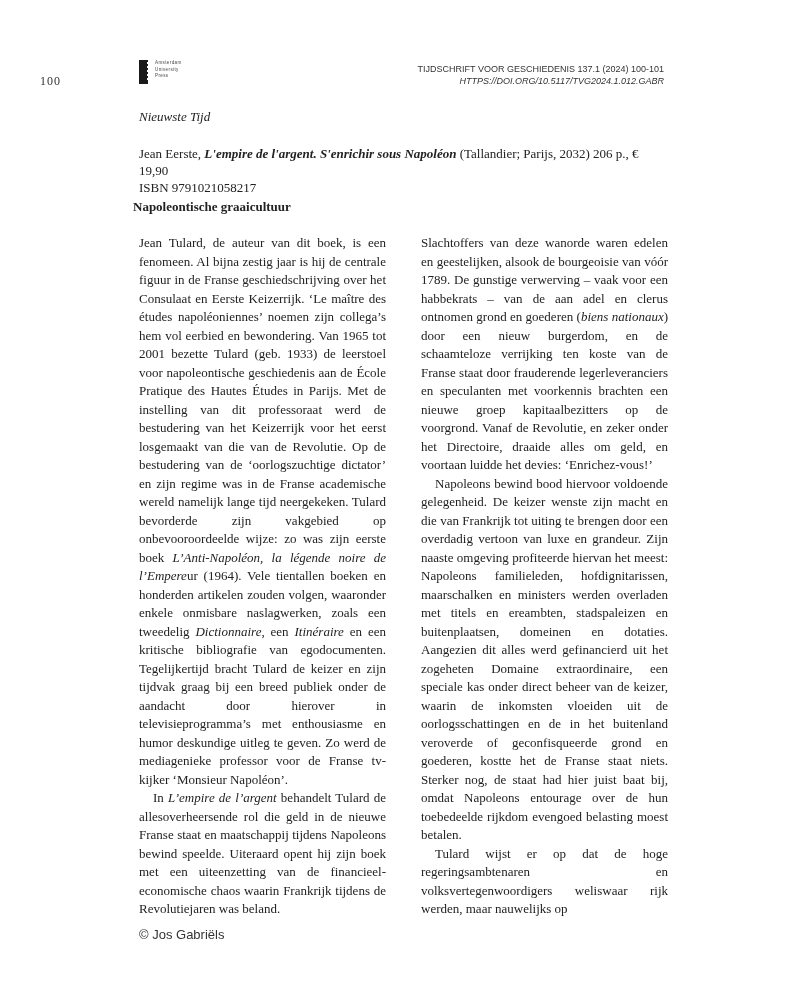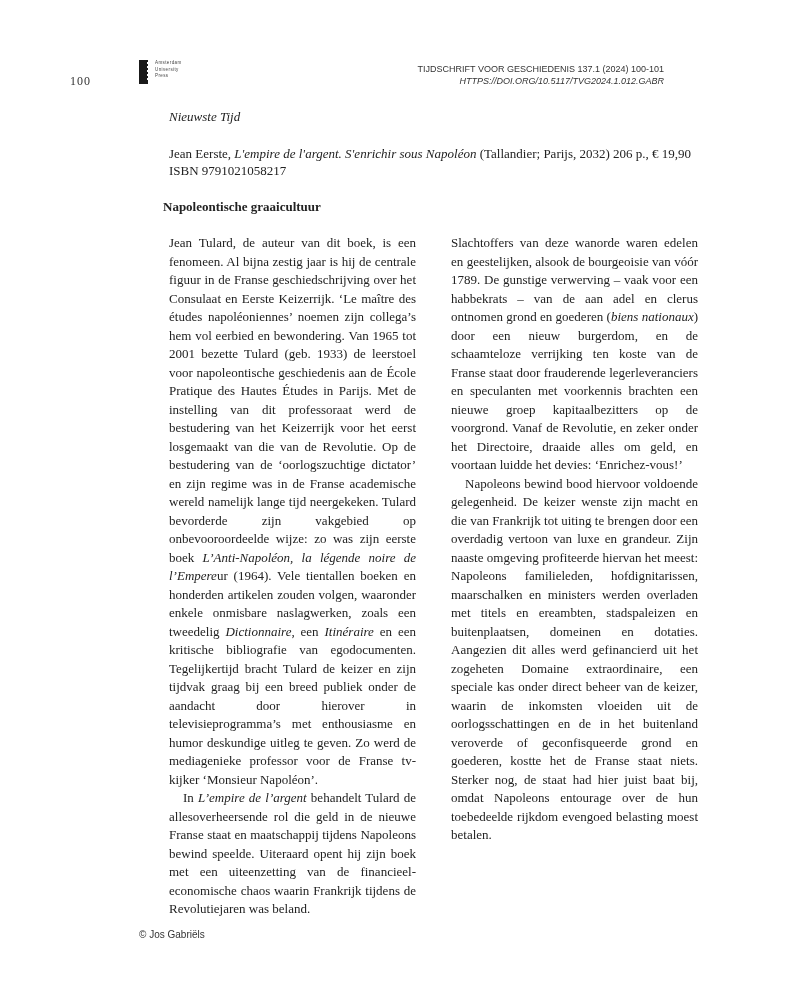--- a/index.html
+++ b/index.html
@@ -1,45 +1,45 @@
 <!DOCTYPE html>
 <html><head>
 <meta charset="utf-8">
 <style>
   html, body { margin: 0; padding: 0; background: #ffffff; }
   body { width: 793px; height: 982px; position: relative; overflow: hidden; color: #222; }
-  .serif { font-family: "Liberation Serif", "DejaVu Serif", serif; margin-left: 30px; }
+  .serif { font-family: "Liberation Serif", "DejaVu Serif", serif; }
   .sans { font-family: "Liberation Sans", "DejaVu Sans", sans-serif; }
 
   .page-number { position: absolute; left: 40px; top: 74px; font-size: 12px; letter-spacing: 1px; color: #333; }
 
   .logo { position: absolute; left: 139px; top: 60px; display: flex; align-items: flex-start; }
   .logo-bar { width: 9px; height: 24px; background: #1a1a1a; position: relative; }
   .logo-bar::after { content: ""; position: absolute; right: -2px; top: 2px; width: 3px; height: 20px;
     background: repeating-linear-gradient(to bottom, #fff 0 2px, transparent 2px 4px); }
   .logo-text { margin-left: 7px; font-size: 4.5px; line-height: 6.5px; color: #444; letter-spacing: 0.4px; }
 
   .journal { position: absolute; right: 129px; top: 63px; text-align: right; font-size: 9px; line-height: 12px; color: #333; }
   .journal .doi { font-style: italic; }
 
   .section { position: absolute; left: 139px; top: 109px; font-style: italic; font-size: 13px; }
 
   .citation { position: absolute; left: 139px; top: 145px; width: 530px; font-size: 13px; line-height: 17px; }
-  .citation i { font-style: italic; }
+  .citation i { font-style: italic; font-weight: bold; }
 
   .review-title { position: absolute; left: 133px; top: 199px; font-weight: bold; font-size: 13px; }
 
   .col { position: absolute; top: 234px; width: 247px; font-size: 13px; line-height: 18.5px; text-align: justify; }
   .col.left { left: 139px; }
   .col.right { left: 421px; }
   .col p { margin: 0; }
   .col p.indent { text-indent: 14px; }
   .col i { font-style: italic; }
 
-  .footer { position: absolute; left: 139px; top: 929px; font-size: 10px; line-height: 11px; color: #333; }
+  .footer { position: absolute; left: 139px; top: 929px; font-size: 13px; line-height: 11px; color: #333; }
 </style>
 </head>
 <body>
 
 <div class="page-number serif">100</div>
 
 <div class="logo">
   <div class="logo-bar"></div>
   <div class="logo-text sans">
     <div>Amsterdam</div>
@@ -62,17 +62,18 @@
 
 <div class="review-title serif">Napoleontische graaicultuur</div>
 
 <div class="col left serif" id="col-left">
     <p><span>Jean Tulard, de auteur van dit boek, is een fenomeen. Al bijna zestig jaar is hij de centrale figuur in de Franse geschiedschrijving over het Consulaat en Eerste Keizerrijk. ‘Le maître des études napoléoniennes’ noemen zijn collega’s hem vol eerbied en bewondering. Van 1965 tot 2001 bezette Tulard (geb. 1933) de leerstoel voor napoleontische geschiedenis aan de École Pratique des Hautes Études in Parijs. Met de instelling van dit professoraat werd de bestudering van het Keizerrijk voor het eerst losgemaakt van die van de Revolutie. Op de bestudering van de ‘oorlogszuchtige dictator’ en zijn regime was in de Franse academische wereld namelijk lange tijd neergekeken. Tulard bevorderde zijn vakgebied op onbevooroordeelde wijze: zo was zijn eerste boek </span><i>L’Anti-Napoléon, la légende noire de l’Empere</i><span>ur (1964). Vele tientallen boeken en honderden artikelen zouden volgen, waaronder enkele onmisbare naslagwerken, zoals een tweedelig </span><i>Dictionnaire</i><span>, een </span><i>Itinéraire</i><span> en een kritische bibliografie van egodocumenten. Tegelijkertijd bracht Tulard de keizer en zijn tijdvak graag bij een breed publiek onder de aandacht door hierover in televisieprogramma’s met enthousiasme en humor deskundige uitleg te geven. Zo werd de mediagenieke professor voor de Franse tv-kijker ‘Monsieur Napoléon’.</span></p>
     <p class="indent"><span>In </span><i>L’empire de l’argent</i><span> behandelt Tulard de allesoverheersende rol die geld in de nieuwe Franse staat en maatschappij tijdens Napoleons bewind speelde. Uiteraard opent hij zijn boek met een uiteenzetting van de financieel-economische chaos waarin Frankrijk tijdens de Revolutiejaren was beland.</span></p>
   </div>
 <div class="col right serif" id="col-right">
     <p><span>Slachtoffers van deze wanorde waren edelen en geestelijken, alsook de bourgeoisie van vóór 1789. De gunstige verwerving – vaak voor een habbekrats – van de aan adel en clerus ontnomen grond en goederen (</span><i>biens nationaux</i><span>) door een nieuw burgerdom, en de schaamteloze verrijking ten koste van de Franse staat door frauderende legerleveranciers en speculanten met voorkennis brachten een nieuwe groep kapitaalbezitters op de voorgrond. Vanaf de Revolutie, en zeker onder het Directoire, draaide alles om geld, en voortaan luidde het devies: ‘Enrichez-vous!’</span></p>
     <p class="indent"><span>Napoleons bewind bood hiervoor voldoende gelegenheid. De keizer wenste zijn macht en die van Frankrijk tot uiting te brengen door een overdadig vertoon van luxe en grandeur. Zijn naaste omgeving profiteerde hiervan het meest: Napoleons familieleden, hofdignitarissen, maarschalken en ministers werden overladen met titels en ereambten, stadspaleizen en buitenplaatsen, domeinen en dotaties. Aangezien dit alles werd gefinancierd uit het zogeheten Domaine extraordinaire, een speciale kas onder direct beheer van de keizer, waarin de inkomsten vloeiden uit de oorlogsschattingen en de in het buitenland veroverde of geconfisqueerde grond en goederen, kostte het de Franse staat niets. Sterker nog, de staat had hier juist baat bij, omdat Napoleons entourage over de hun toebedeelde rijkdom evengoed belasting moest betalen.</span></p>
+    <p class="indent"><span>Tulard wijst er op dat de hoge regeringsambtenaren en volksvertegenwoordigers weliswaar rijk werden, maar nauwelijks op</span></p>
   </div>
 
 <div class="footer sans">
   <div>© Jos Gabriëls</div>
 </div>
 
 </body></html>

